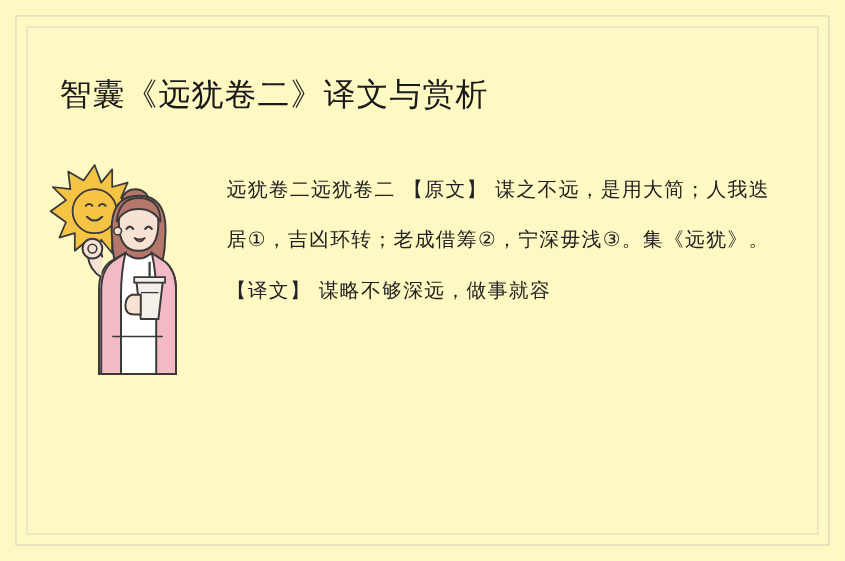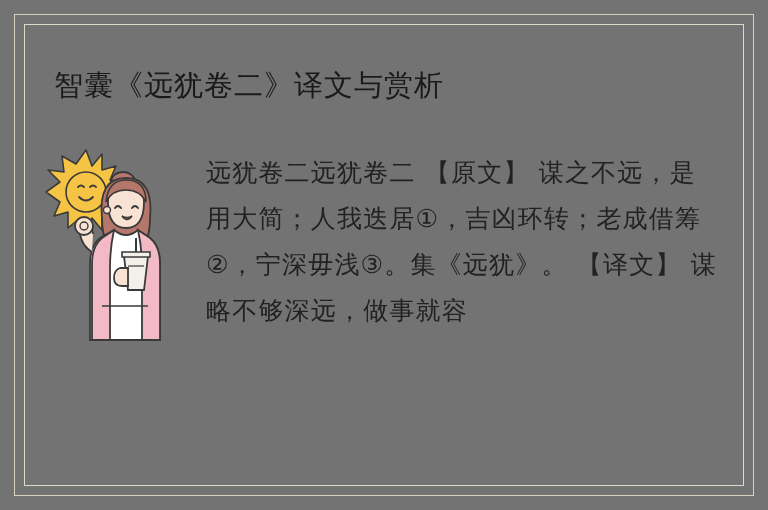--- a/index.html
+++ b/index.html
@@ -10,21 +10,21 @@
     width: 768px;
     height: 510px;
     background: #f2efe6;
     font-family: "Liberation Sans", sans-serif;
     overflow: hidden;
   }
   .page {
     position: relative;
     width: 768px;
     height: 510px;
-    background: #737373;
+    background: #fef9c3;
     box-sizing: border-box;
   }
   .outer-border {
     position: absolute;
     left: 14px;
     top: 14px;
     right: 14px;
     bottom: 14px;
     border: 1px solid #d8d2bf;
     box-sizing: border-box;
@@ -68,21 +68,21 @@
     width: 160px;
     flex: 0 0 160px;
     position: relative;
     height: 230px;
   }
   .article {
     flex: 1 1 auto;
     padding-left: 6px;
     padding-right: 10px;
     font-family: "DejaVu Sans", "Liberation Sans", sans-serif;
-    font-size: 25px;
+    font-size: 18px;
     line-height: 46px;
     color: #222222;
     letter-spacing: 1.2px;
     padding-top: 10px;
     max-height: 230px;
     overflow: hidden;
   }
   svg { display: block; }
 </style>
 </head>

